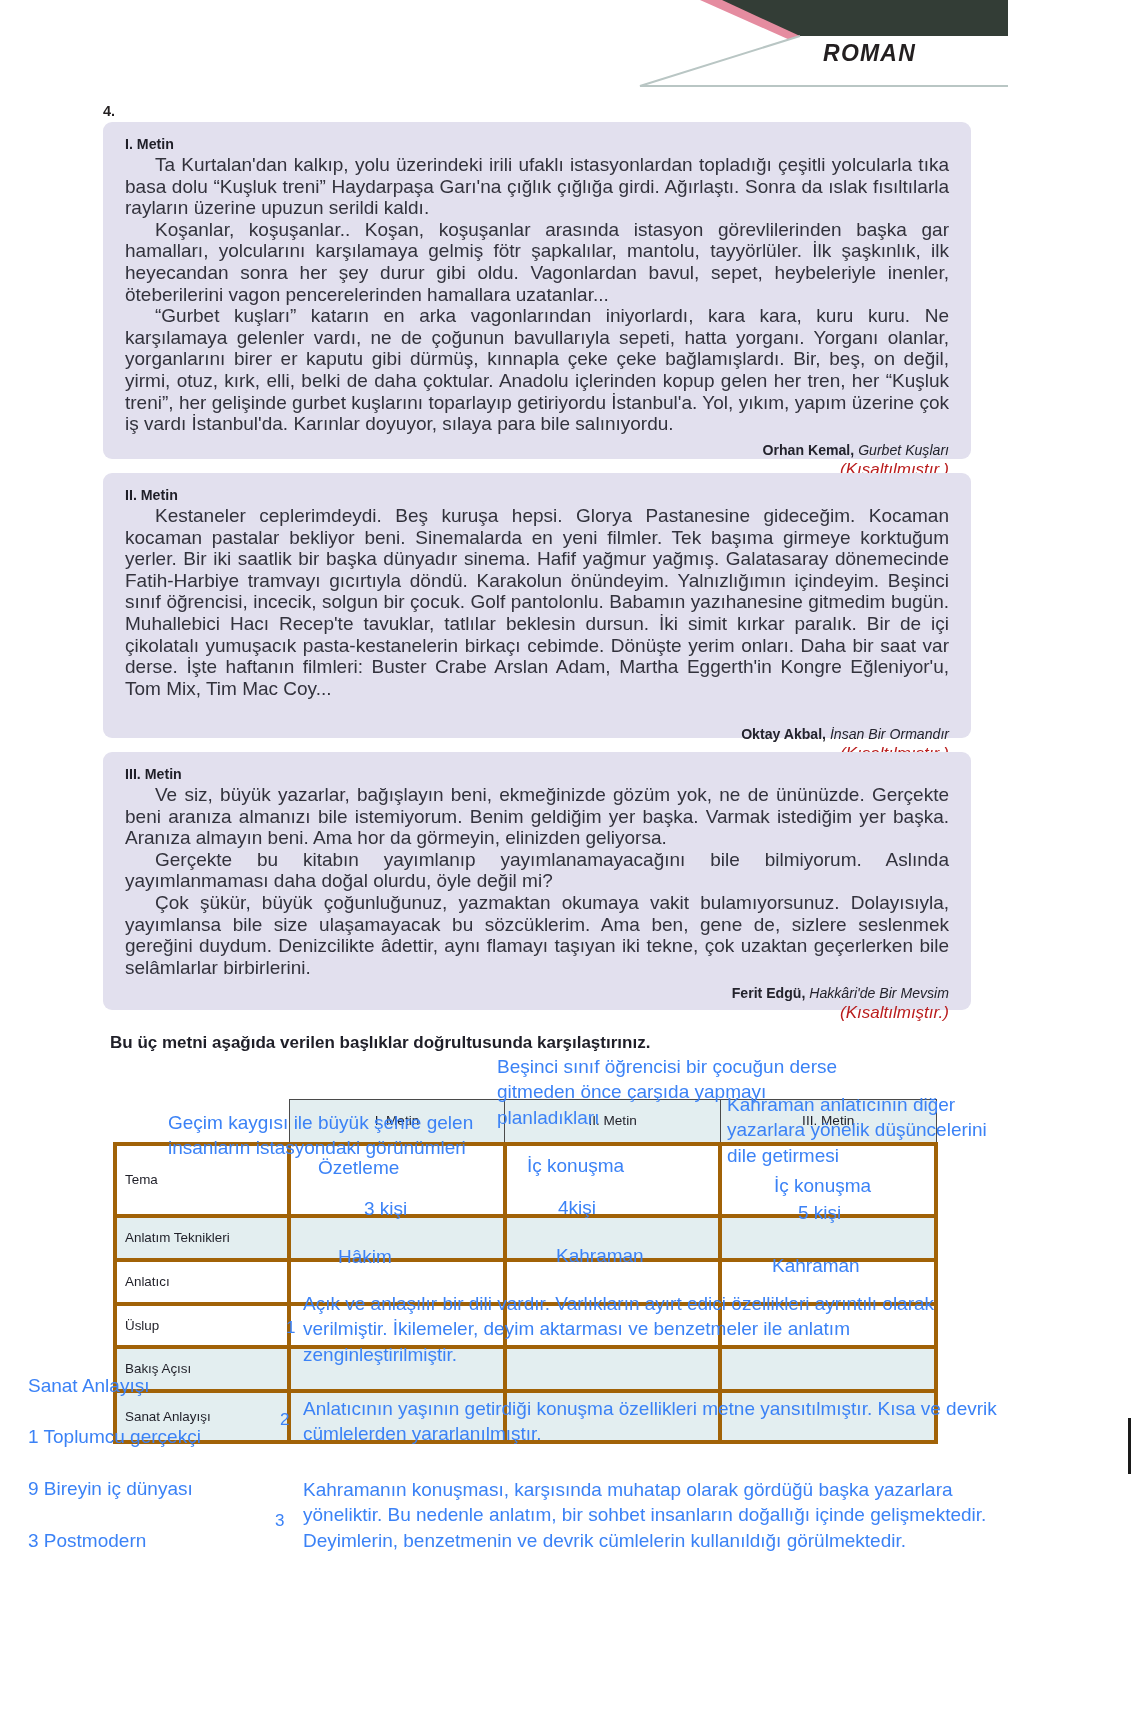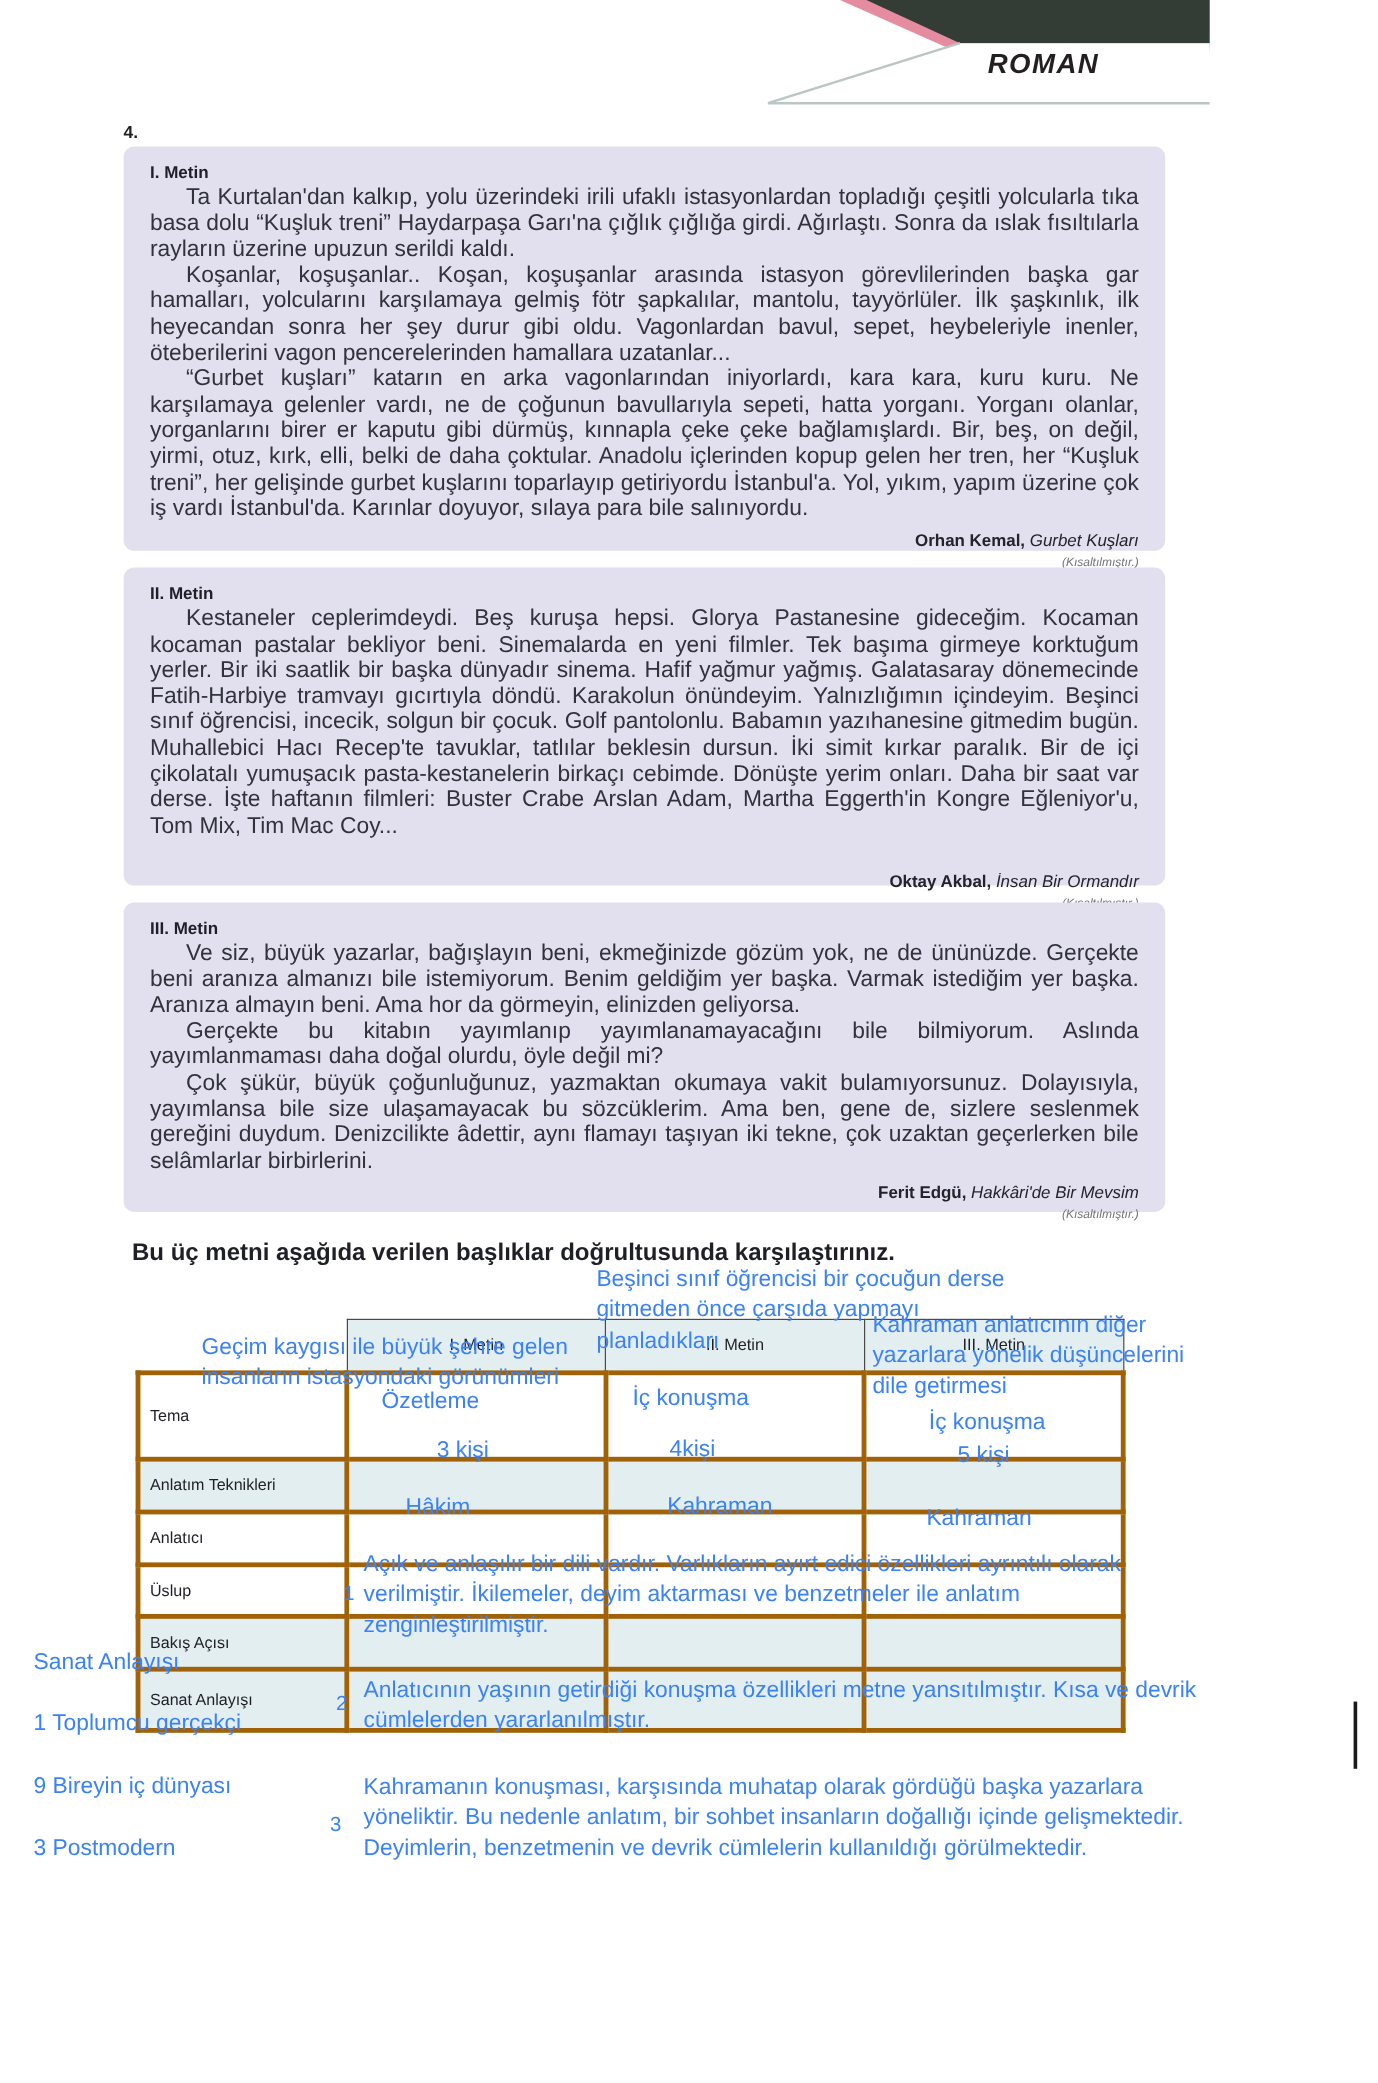--- a/index.html
+++ b/index.html
@@ -51,31 +51,31 @@
   .attrib{
     margin-top:6px;
     text-align:right;
     font-size:14.1px;
     line-height:19px;
     color:#23232c;
   }
   .attrib b{font-weight:bold;}
   .attrib i{font-style:italic;}
   .attrib .kis{
-    display:block;font-style:italic;font-size:10px;color:#737373;
+    display:block;font-style:italic;font-size:17px;color:#b91c1c;
   }
 
   #panel1{left:103px;top:122px;width:868px;height:337px;}
   #panel2{left:103px;top:473px;width:868px;height:265px;}
   #panel3{left:103px;top:752px;width:868px;height:258px;}
 
   
   .instr{
     position:absolute;left:110px;top:1033px;
-    font-size:20px;font-weight:bold;color:#1f1f28;
+    font-size:17px;font-weight:bold;color:#1f1f28;
   }
 
   
   .cmp-table{
     position:absolute;left:113px;top:1099px;
     border-collapse:collapse;
     width:825px;
   }
   .cmp-table td,.cmp-table th{
     border:4px solid #a16207;

